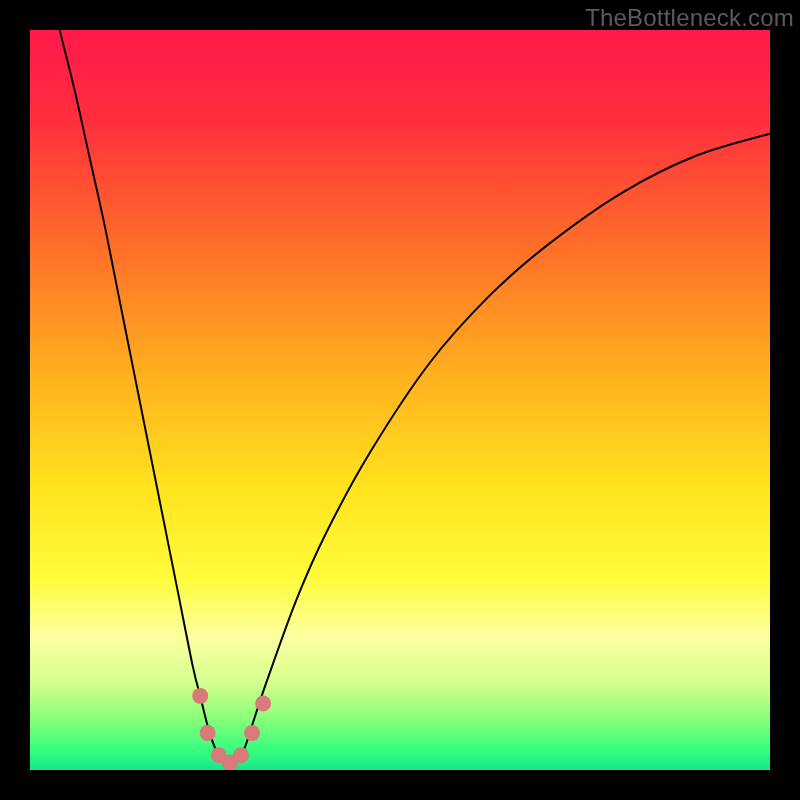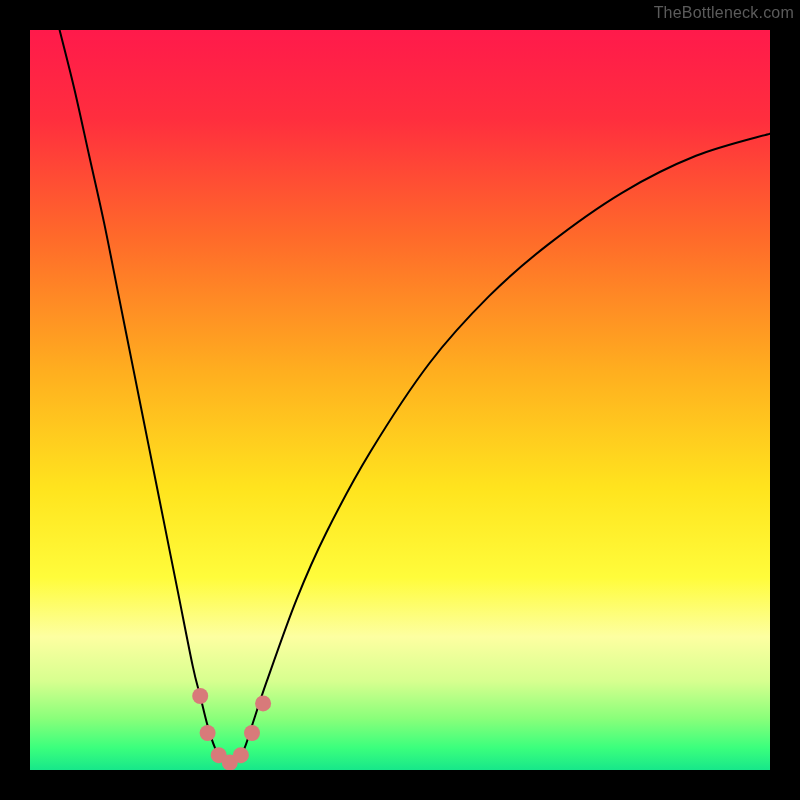--- a/index.html
+++ b/index.html
@@ -16,21 +16,21 @@
     left: 30px;
     top: 30px;
     width: 740px;
     height: 740px;
     overflow: hidden;
   }
   .watermark {
     position: absolute;
     top: 4px;
     right: 6px;
-    font-size: 16px;
+    font-size: 24px;
     font-weight: 500;
     color: #5b5b5b;
     letter-spacing: 0.2px;
     user-select: none;
   }
   svg.curve {
     position: absolute;
     left: 0; top: 0;
   }
   .marker {

